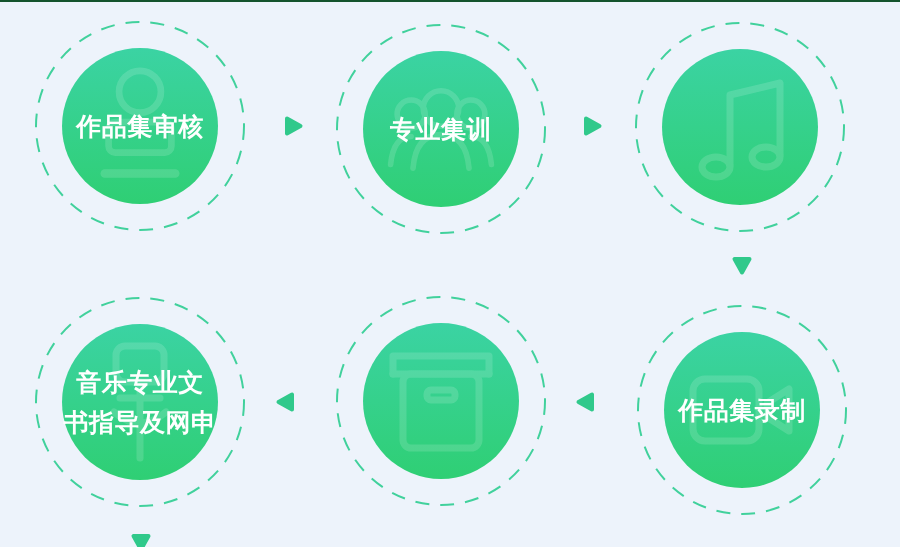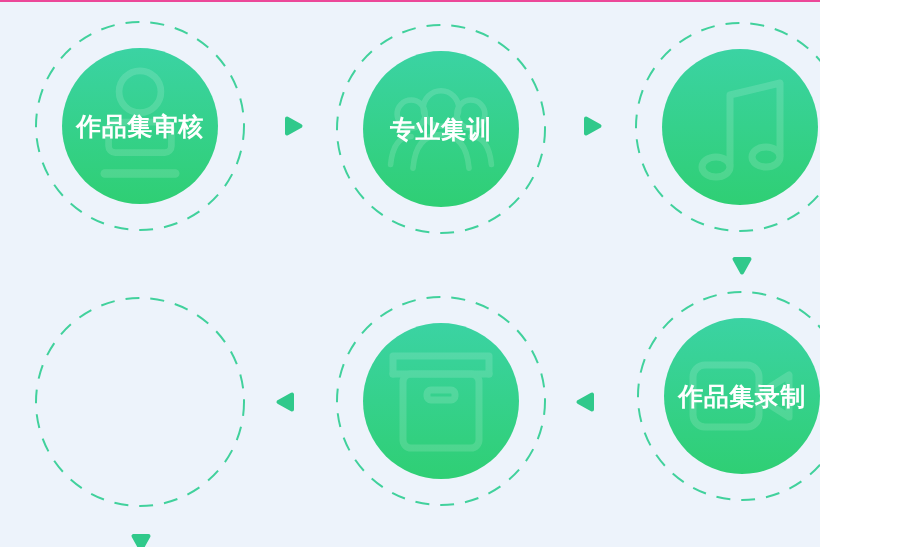--- a/index.html
+++ b/index.html
@@ -2,23 +2,23 @@
 <html style="--bg: #edf3fb; --circle-top: #3bd3a3; --circle-bottom: #2fcf74; --dash: #41d19c; --arrow: #30c98b; --label: #ffffff;"><head>
 <meta charset="utf-8">
 <style>
   html,body{margin:0;padding:0;}
   body{
     font-family:"Liberation Sans","DejaVu Sans",sans-serif;
     background:#ffffff;
   }
   .stage{
     position:relative;
-    width:820px;height:553px;
+    width:900px;height:553px;
     background:var(--bg,#edf3fb);
-    border-top:2px solid #ec4899;
+    border-top:2px solid #14532d;
     overflow:hidden;
     box-sizing:border-box;
   }
   .step{
     position:absolute;width:212px;height:212px;
   }
   .ring{position:absolute;inset:0;}
   .bubble{
     position:absolute;left:28px;top:28px;
     width:156px;height:156px;border-radius:50%;
@@ -40,21 +40,21 @@
   }
   .label span{display:block;}
   .arrow{position:absolute;width:24px;height:24px;}
   .arrow svg{display:block;}
   .arrow.down svg{transform:rotate(90deg);}
   .arrow.left svg{transform:rotate(180deg);}
   
   .s1{left:34px;top:18px;}
   .s2{left:335px;top:21px;text-decoration:underline;}
   .s3{left:634px;top:19px;}
-  .s4{left:636px;top:288px;}
+  .s4{left:636px;top:302px;}
   .s5{left:335px;top:293px;}
   .s6{left:34px;top:294px;}
   
   .a1{left:280px;top:112px;}
   .a2{left:579px;top:112px;}
   .a3{left:730px;top:250px;}
   .a4{left:575px;top:388px;}
   .a5{left:275px;top:388px;}
   .a6{left:129px;top:527px;}
   .bottom-strip{
@@ -157,20 +157,34 @@
       </span>
       <div class="label">
       </div>
     </div>
   </div>
 
   <div class="step s6">
     <svg class="ring" width="212" height="212">
       <circle cx="106" cy="106" r="104" fill="none" stroke="var(--dash,#41d19c)" stroke-width="2" stroke-dasharray="14 11"></circle>
     </svg>
+    <div class="bubble">
+      <span class="icon">
+        <svg width="100" height="124" viewBox="0 0 100 124" fill="none" stroke="#ffffff" stroke-width="7" stroke-linecap="round" stroke-linejoin="round">
+          <rect x="26" y="6" width="48" height="36" rx="9"></rect>
+          <path d="M50 42 V118"></path>
+          <path d="M24 72 Q50 94 76 72"></path>
+          <path d="M30 58 H70"></path>
+        </svg>
+      </span>
+      <div class="label">
+        <span>音乐专业文</span>
+        <span>书指导及网申</span>
+      </div>
+    </div>
   </div>
 
   <div class="arrow right a1">
     <svg width="24" height="24" viewBox="0 0 24 24">
       <path d="M7 4.5 L20.5 12 L7 19.5 Z" fill="var(--arrow,#30c98b)" stroke="var(--arrow,#30c98b)" stroke-width="4" stroke-linejoin="round"></path>
     </svg>
   </div>
   <div class="arrow right a2">
     <svg width="24" height="24" viewBox="0 0 24 24">
       <path d="M7 4.5 L20.5 12 L7 19.5 Z" fill="var(--arrow,#30c98b)" stroke="var(--arrow,#30c98b)" stroke-width="4" stroke-linejoin="round"></path>

